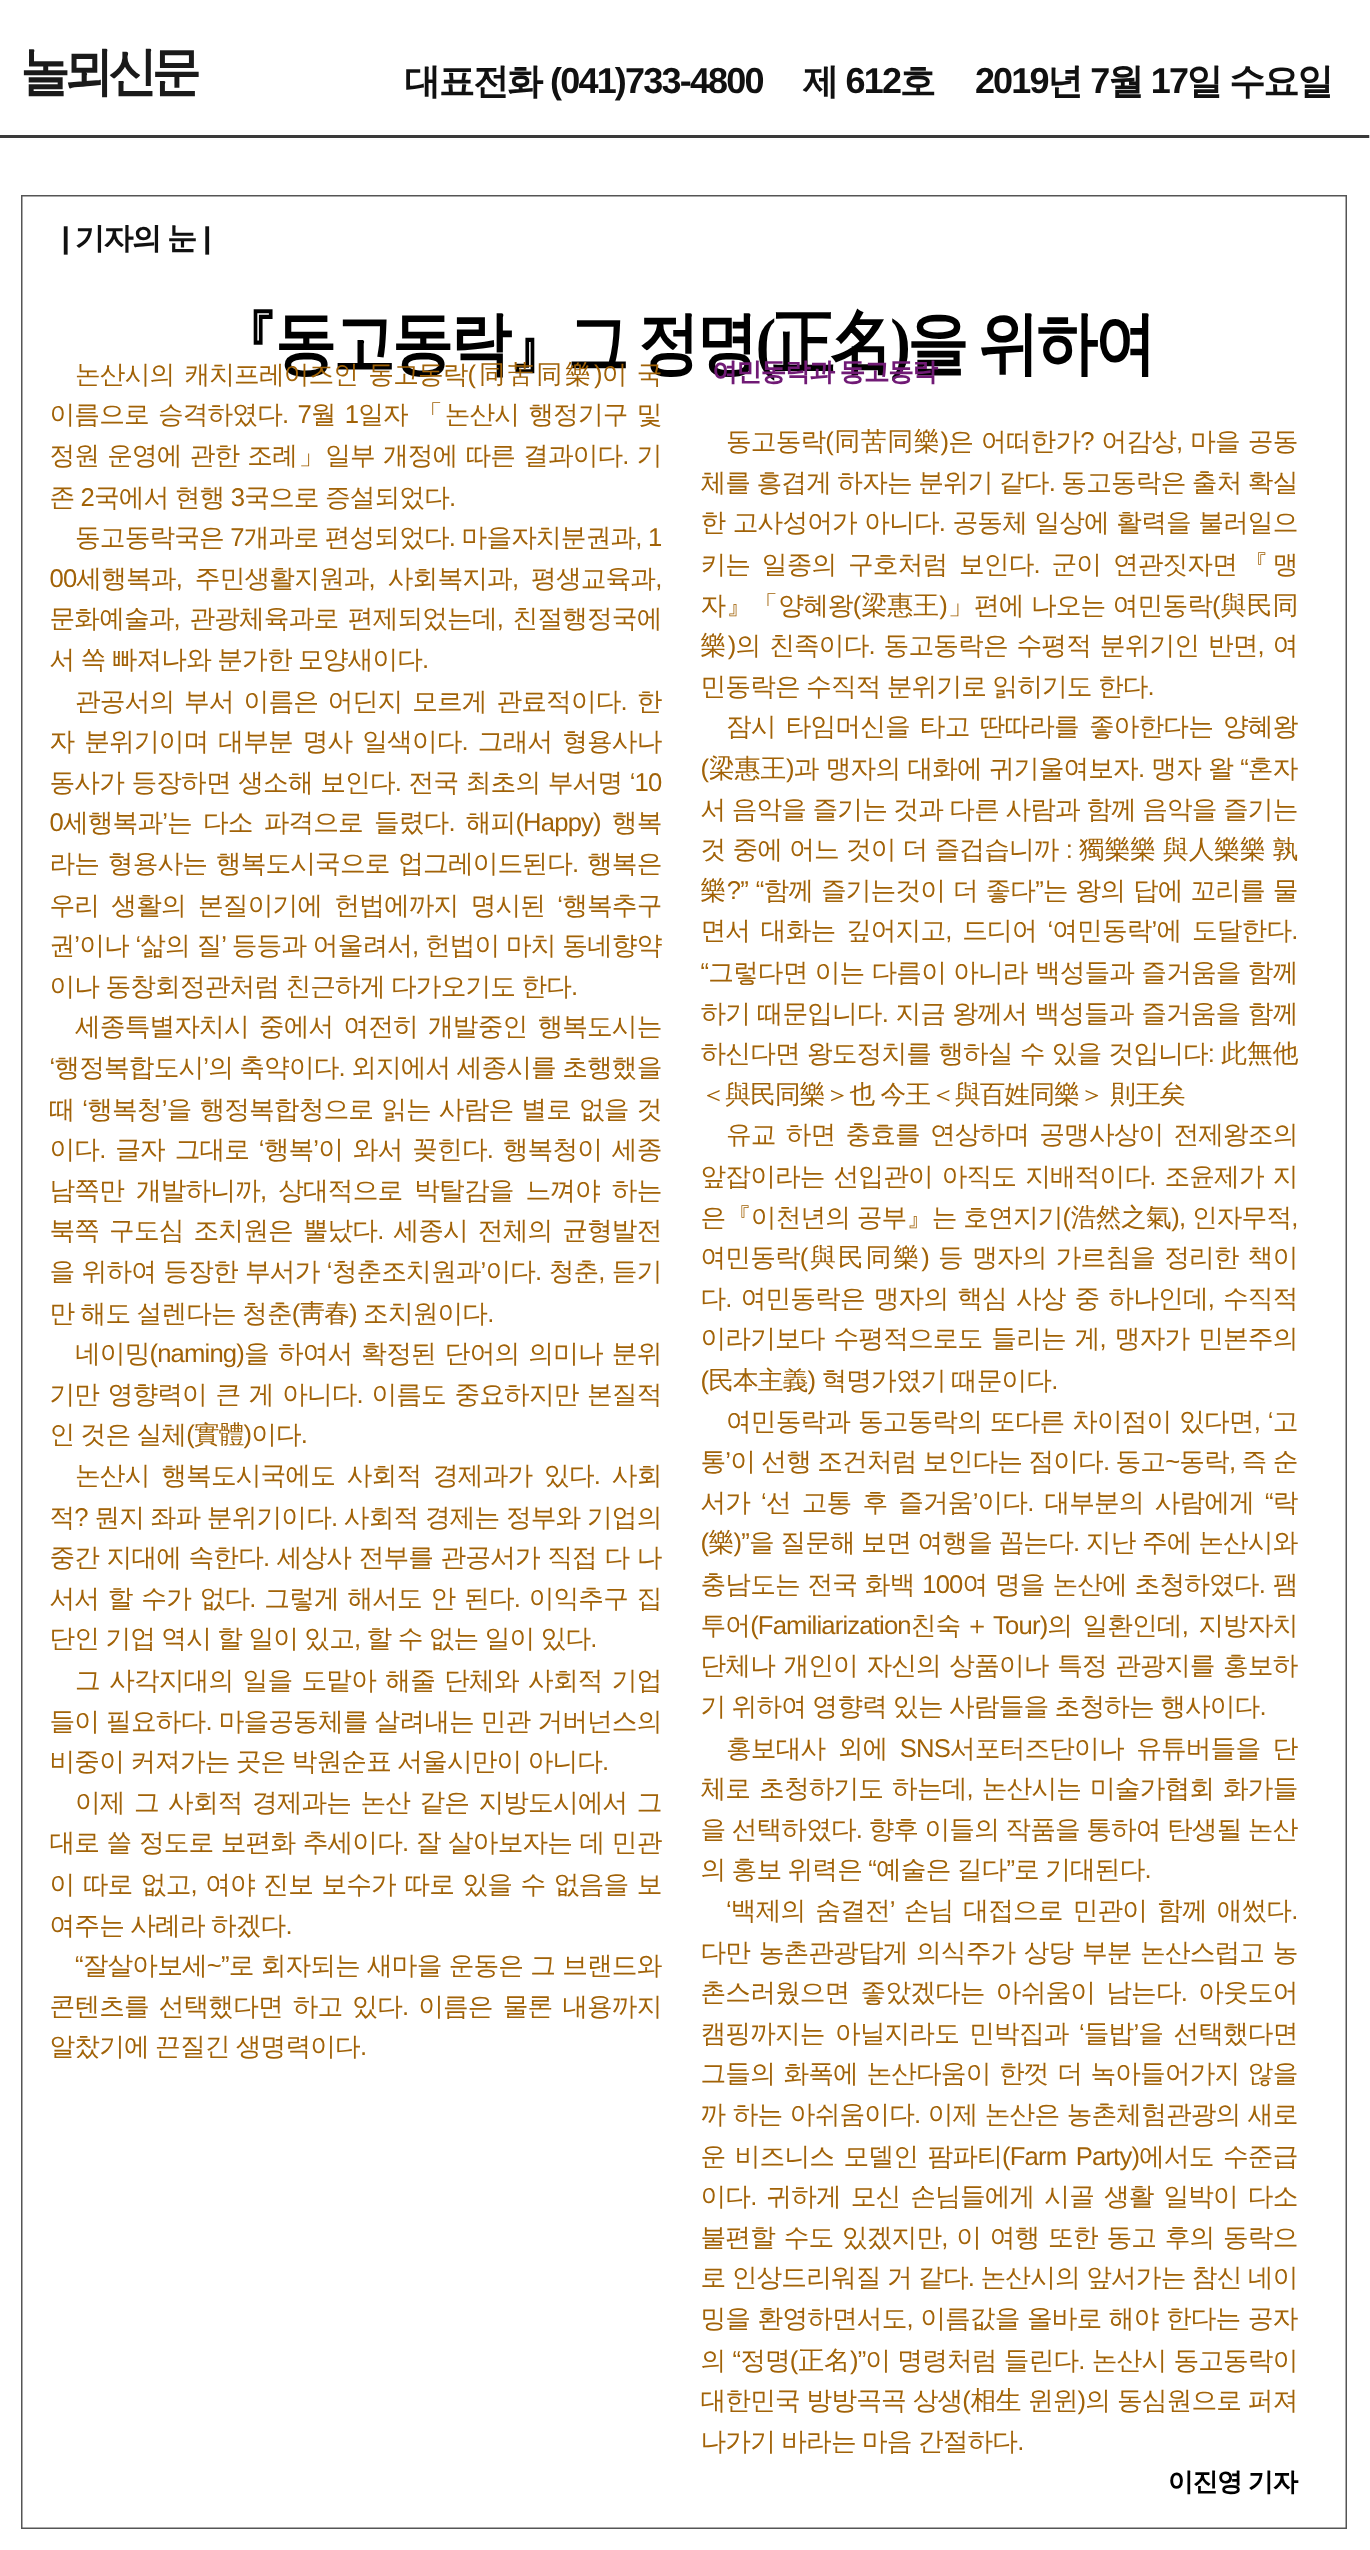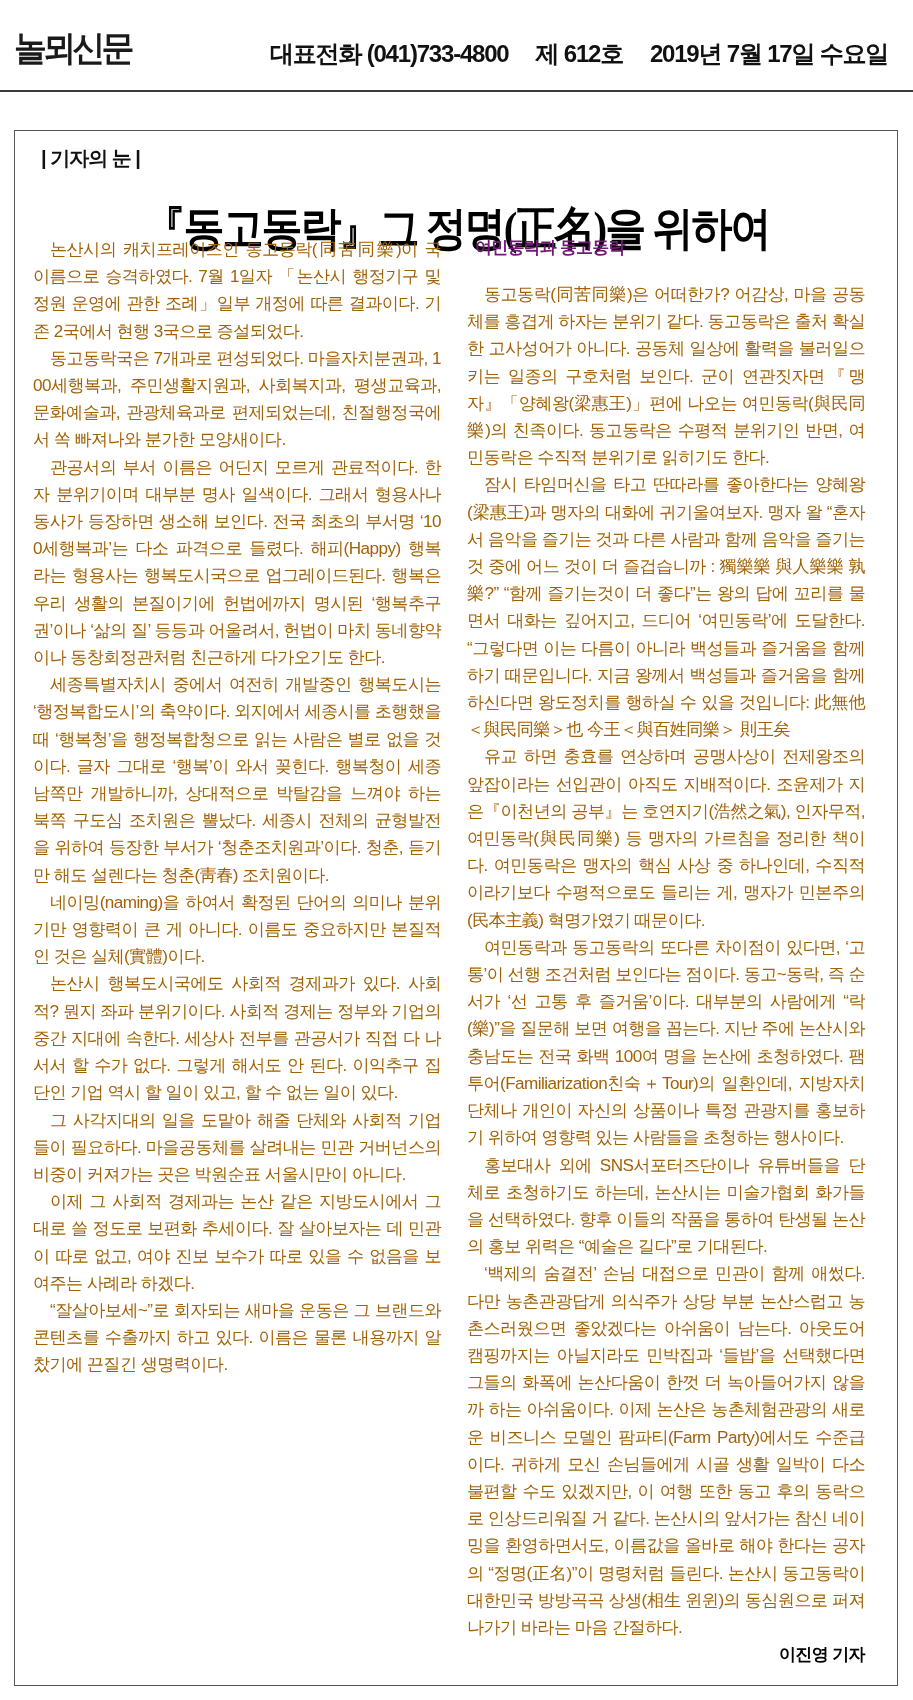--- a/index.html
+++ b/index.html
@@ -175,21 +175,21 @@
 
     <div class="col col-left">
       <p class="body-par">논산시의 캐치프레이즈인 동고동락(同苦同樂)이 국 이름으로 승격하였다. 7월 1일자 「논산시 행정기구 및 정원 운영에 관한 조례」일부 개정에 따른 결과이다. 기존 2국에서 현행 3국으로 증설되었다.</p>
       <p class="body-par">동고동락국은 7개과로 편성되었다. 마을자치분권과, 100세행복과, 주민생활지원과, 사회복지과, 평생교육과, 문화예술과, 관광체육과로 편제되었는데, 친절행정국에서 쏙 빠져나와 분가한 모양새이다.</p>
       <p class="body-par">관공서의 부서 이름은 어딘지 모르게 관료적이다. 한자 분위기이며 대부분 명사 일색이다. 그래서 형용사나 동사가 등장하면 생소해 보인다. 전국 최초의 부서명 ‘100세행복과’는 다소 파격으로 들렸다. 해피(Happy) 행복라는 형용사는 행복도시국으로 업그레이드된다. 행복은 우리 생활의 본질이기에 헌법에까지 명시된 ‘행복추구권’이나 ‘삶의 질’ 등등과 어울려서, 헌법이 마치 동네향약이나 동창회정관처럼 친근하게 다가오기도 한다.</p>
       <p class="body-par">세종특별자치시 중에서 여전히 개발중인 행복도시는 ‘행정복합도시’의 축약이다. 외지에서 세종시를 초행했을 때 ‘행복청’을 행정복합청으로 읽는 사람은 별로 없을 것이다. 글자 그대로 ‘행복’이 와서 꽂힌다. 행복청이 세종 남쪽만 개발하니까, 상대적으로 박탈감을 느껴야 하는 북쪽 구도심 조치원은 뿔났다. 세종시 전체의 균형발전을 위하여 등장한 부서가 ‘청춘조치원과’이다. 청춘, 듣기만 해도 설렌다는 청춘(靑春) 조치원이다.</p>
       <p class="body-par">네이밍(naming)을 하여서 확정된 단어의 의미나 분위기만 영향력이 큰 게 아니다. 이름도 중요하지만 본질적인 것은 실체(實體)이다.</p>
       <p class="body-par">논산시 행복도시국에도 사회적 경제과가 있다. 사회적? 뭔지 좌파 분위기이다. 사회적 경제는 정부와 기업의 중간 지대에 속한다. 세상사 전부를 관공서가 직접 다 나서서 할 수가 없다. 그렇게 해서도 안 된다. 이익추구 집단인 기업 역시 할 일이 있고, 할 수 없는 일이 있다.</p>
       <p class="body-par">그 사각지대의 일을 도맡아 해줄 단체와 사회적 기업들이 필요하다. 마을공동체를 살려내는 민관 거버넌스의 비중이 커져가는 곳은 박원순표 서울시만이 아니다.</p>
       <p class="body-par">이제 그 사회적 경제과는 논산 같은 지방도시에서 그대로 쓸 정도로 보편화 추세이다. 잘 살아보자는 데 민관이 따로 없고, 여야 진보 보수가 따로 있을 수 없음을 보여주는 사례라 하겠다.</p>
-      <p class="body-par">“잘살아보세~”로 회자되는 새마을 운동은 그 브랜드와 콘텐츠를 수출까지 하고 있다. 이름은 물론 내용까지 알찼기에 끈질긴 생명력이다.</p>
+      <p class="body-par">“잘살아보세~”로 회자되는 새마을 운동은 그 브랜드와 콘텐츠를 선택했다면 하고 있다. 이름은 물론 내용까지 알찼기에 끈질긴 생명력이다.</p>
     </div>
 
     <div class="col col-right">
       <h2 class="subhead">여민동락과 동고동락</h2>
       <p class="body-par">동고동락(同苦同樂)은 어떠한가? 어감상, 마을 공동체를 흥겹게 하자는 분위기 같다. 동고동락은 출처 확실한 고사성어가 아니다. 공동체 일상에 활력을 불러일으키는 일종의 구호처럼 보인다. 군이 연관짓자면『맹자』「양혜왕(梁惠王)」편에 나오는 여민동락(與民同樂)의 친족이다. 동고동락은 수평적 분위기인 반면, 여민동락은 수직적 분위기로 읽히기도 한다.</p>
       <p class="body-par">잠시 타임머신을 타고 딴따라를 좋아한다는 양혜왕(梁惠王)과 맹자의 대화에 귀기울여보자. 맹자 왈 “혼자서 음악을 즐기는 것과 다른 사람과 함께 음악을 즐기는 것 중에 어느 것이 더 즐겁습니까 : 獨樂樂 與人樂樂 孰樂?” “함께 즐기는것이 더 좋다”는 왕의 답에 꼬리를 물면서 대화는 깊어지고, 드디어 ‘여민동락’에 도달한다. “그렇다면 이는 다름이 아니라 백성들과 즐거움을 함께하기 때문입니다. 지금 왕께서 백성들과 즐거움을 함께하신다면 왕도정치를 행하실 수 있을 것입니다: 此無他＜與民同樂＞也 今王＜與百姓同樂＞ 則王矣</p>
       <p class="body-par">유교 하면 충효를 연상하며 공맹사상이 전제왕조의 앞잡이라는 선입관이 아직도 지배적이다. 조윤제가 지은『이천년의 공부』는 호연지기(浩然之氣), 인자무적, 여민동락(與民同樂) 등 맹자의 가르침을 정리한 책이다. 여민동락은 맹자의 핵심 사상 중 하나인데, 수직적이라기보다 수평적으로도 들리는 게, 맹자가 민본주의(民本主義) 혁명가였기 때문이다.</p>
       <p class="body-par">여민동락과 동고동락의 또다른 차이점이 있다면, ‘고통’이 선행 조건처럼 보인다는 점이다. 동고~동락, 즉 순서가 ‘선 고통 후 즐거움’이다. 대부분의 사람에게 “락(樂)”을 질문해 보면 여행을 꼽는다. 지난 주에 논산시와 충남도는 전국 화백 100여 명을 논산에 초청하였다. 팸투어(Familiarization친숙＋Tour)의 일환인데, 지방자치단체나 개인이 자신의 상품이나 특정 관광지를 홍보하기 위하여 영향력 있는 사람들을 초청하는 행사이다.</p>
       <p class="body-par">홍보대사 외에 SNS서포터즈단이나 유튜버들을 단체로 초청하기도 하는데, 논산시는 미술가협회 화가들을 선택하였다. 향후 이들의 작품을 통하여 탄생될 논산의 홍보 위력은 “예술은 길다”로 기대된다.</p>
       <p class="body-par">‘백제의 숨결전’ 손님 대접으로 민관이 함께 애썼다. 다만 농촌관광답게 의식주가 상당 부분 논산스럽고 농촌스러웠으면 좋았겠다는 아쉬움이 남는다. 아웃도어 캠핑까지는 아닐지라도 민박집과 ‘들밥’을 선택했다면 그들의 화폭에 논산다움이 한껏 더 녹아들어가지 않을까 하는 아쉬움이다. 이제 논산은 농촌체험관광의 새로운 비즈니스 모델인 팜파티(Farm Party)에서도 수준급이다. 귀하게 모신 손님들에게 시골 생활 일박이 다소 불편할 수도 있겠지만, 이 여행 또한 동고 후의 동락으로 인상드리워질 거 같다. 논산시의 앞서가는 참신 네이밍을 환영하면서도, 이름값을 올바로 해야 한다는 공자의 “정명(正名)”이 명령처럼 들린다. 논산시 동고동락이 대한민국 방방곡곡 상생(相生 윈윈)의 동심원으로 퍼져나가기 바라는 마음 간절하다.</p>

